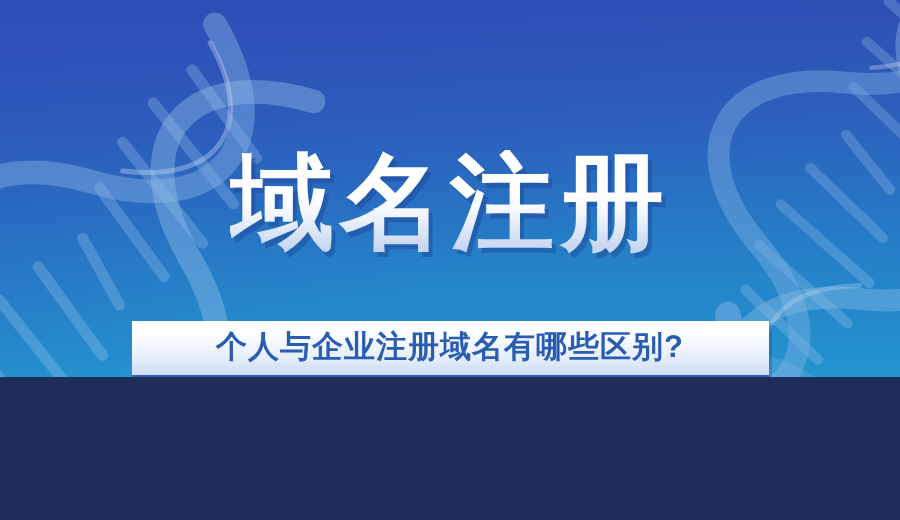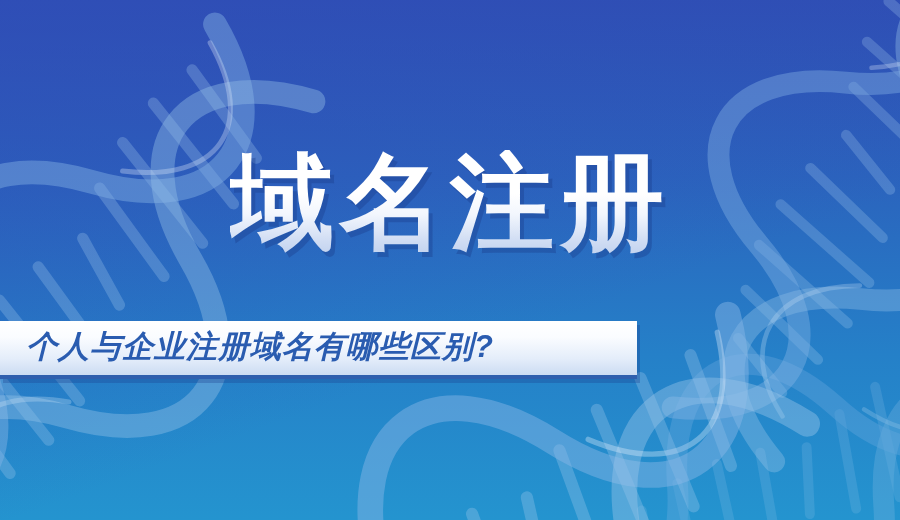--- a/index.html
+++ b/index.html
@@ -7,21 +7,21 @@
     padding: 0;
     background: #1f2d5a;
   }
   body {
     font-family: "Liberation Sans", "DejaVu Sans", sans-serif;
   }
 
   #banner {
     position: relative;
     width: 900px;
-    height: 520px;
+    height: 377px;
     overflow: hidden;
     
     background:
       linear-gradient(160deg, rgba(47,77,184,0.55) 0%, rgba(36,144,204,0.0) 62%),
       linear-gradient(to bottom, #2f4fb4 0%, #2b63bd 34%, #2580c8 68%, #2494cf 100%);
   }
 
   
   #dna-layer {
     position: absolute;
@@ -54,22 +54,21 @@
     filter: drop-shadow(4px 5px 0 rgba(26,60,140,0.38));
     white-space: nowrap;
   }
 
   
   .subtitle-wrap {
     position: absolute;
     left: 0;
     right: 0;
     top: 321px;
-    text-align: left;
-    font-style: italic;
+    text-align: center;
   }
   .subtitle-plate {
     display: inline-block;
     box-sizing: border-box;
     min-width: 637px;
     padding: 9px 26px 11px 26px;
     background: linear-gradient(to bottom, #ffffff 0%, #fafcff 30%, #e4edfa 70%, #ccdcf2 100%);
     border-bottom: 4px solid #2f5fae;
     box-shadow: 3px 4px 0 rgba(26,60,140,0.30);
   }

